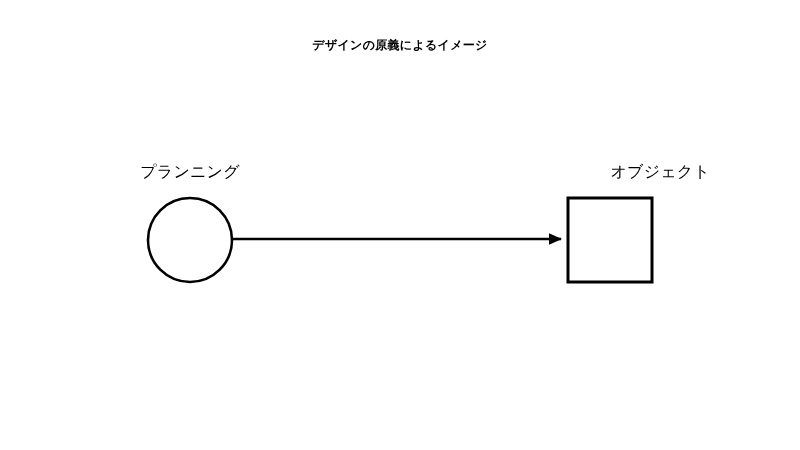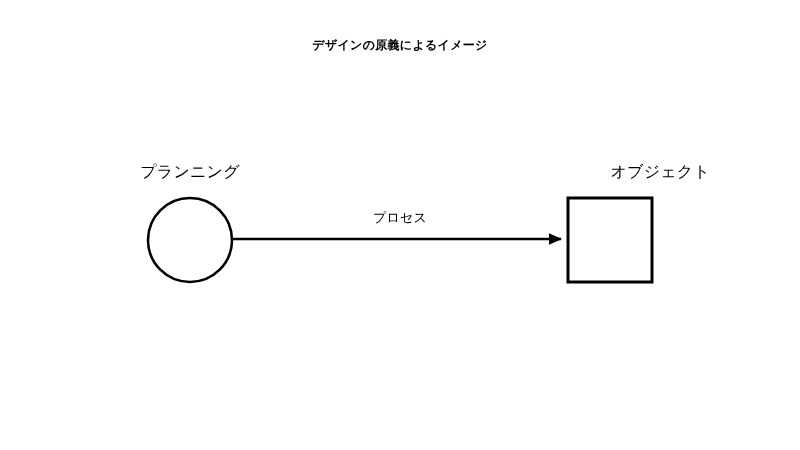--- a/index.html
+++ b/index.html
@@ -105,15 +105,14 @@
 
     <rect x="568" y="198" width="84" height="84" fill="none" stroke="#000000" stroke-width="3"></rect>
 
     <line x1="232" y1="239" x2="561" y2="239" stroke="#000000" stroke-width="2.6" marker-end="url(#arrow-filled-triangle)"></line>
   </svg>
 
   <div class="node-label planning">プランニング</div>
 
   <div class="node-label object">オブジェクト</div>
 
-  <div class="edge-label">プロセス</div>
 
 </div>
 
 </body></html>

